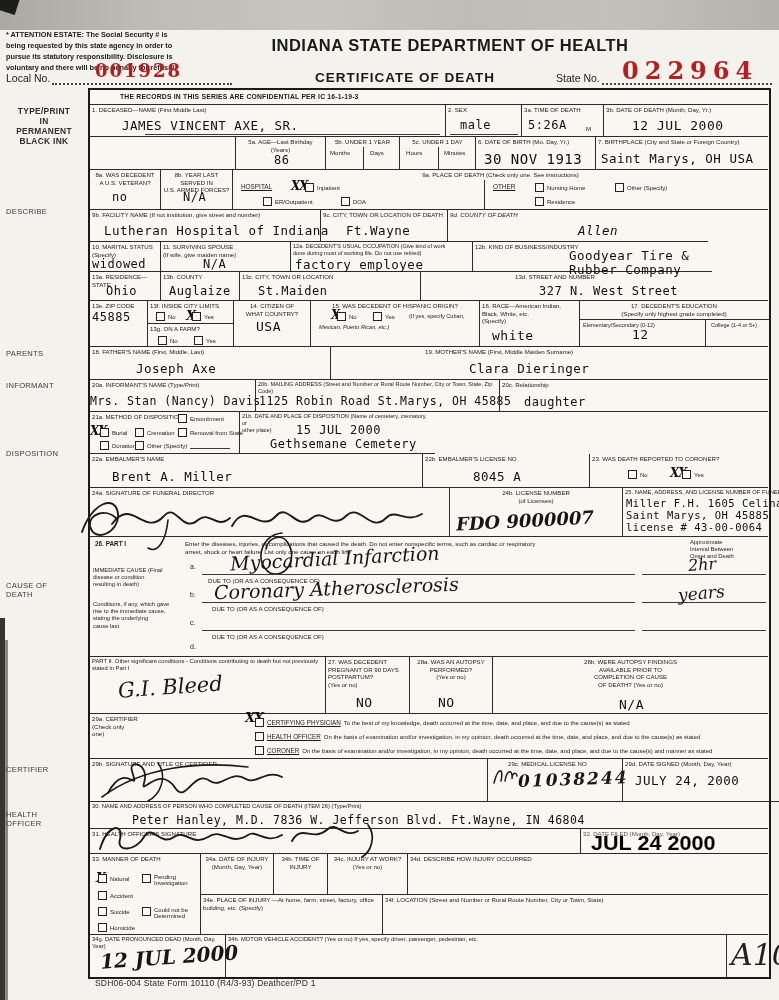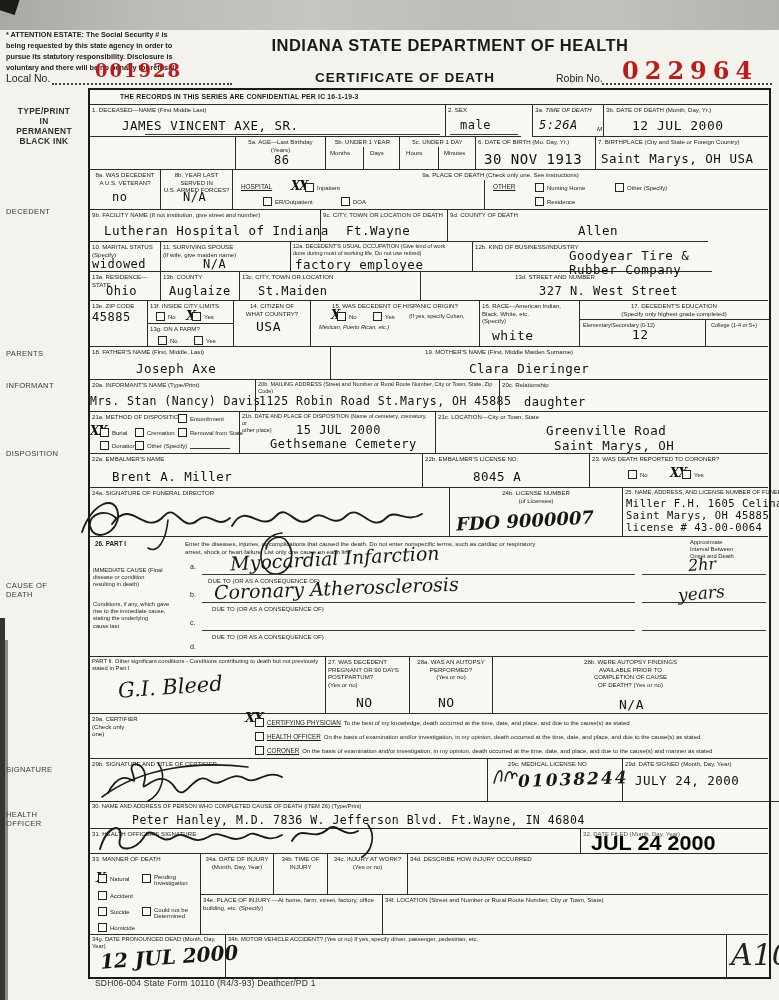--- a/index.html
+++ b/index.html
@@ -71,55 +71,55 @@
 
 <div class="attention">* ATTENTION ESTATE: The Social Security # is
 being requested by this state agency in order to
 pursue its statutory responsibility. Disclosure is
 voluntary and there will be no penalty for refusal.</div>
 <div class="title">INDIANA STATE DEPARTMENT OF HEALTH</div>
 <div class="subtitle">CERTIFICATE OF DEATH</div>
 <div class="localno-label">Local No.</div>
 <div class="localno-dots"></div>
 <div class="localno-val stamp">001928</div>
-<div class="stateno-label">Robin No.</div>
+<div class="stateno-label">State No.</div>
 <div class="stateno-dots"></div>
 <div class="stateno-val stamp">022964</div>
 
 <div class="side center" style="left:1px;top:106px;font-size:8.4px;font-weight:600;color:#2e2e2e;">TYPE/PRINT
 IN
 PERMANENT
 BLACK INK</div>
-<div class="side" style="left:6px;top:207px;font-size:7.6px;">DECEDENT</div>
+<div class="side" style="left:6px;top:207px;font-size:7.6px;">DESCRIBE</div>
 <div class="side" style="left:6px;top:349px;font-size:7.6px;">PARENTS</div>
 <div class="side" style="left:6px;top:381px;font-size:7.6px;">INFORMANT</div>
 <div class="side" style="left:6px;top:449px;font-size:7.6px;">DISPOSITION</div>
 <div class="side" style="left:6px;top:581px;font-size:7.6px;text-align:left;">CAUSE OF
 DEATH</div>
-<div class="side" style="left:6px;top:765px;font-size:7.6px;">SIGNATURE</div>
+<div class="side" style="left:6px;top:765px;font-size:7.6px;">CERTIFIER</div>
 <div class="side" style="left:6px;top:810px;font-size:7.6px;text-align:left;">HEALTH
 OFFICER</div>
 
 <div id="form">
 
   <div class="cell nl" style="left:0;top:0;width:678px;height:15px;">
     <span class="conf">THE RECORDS IN THIS SERIES ARE CONFIDENTIAL PER IC 16-1-19-3</span>
   </div>
 
   <div class="cell nl" style="left:0;top:15px;width:355px;height:32px;">
     <span class="lb">1. DECEASED—NAME  (First Middle Last)</span>
     <span class="tv" style="left:32px;top:13px;font-size:12.5px;">JAMES  VINCENT  AXE, SR.</span>
     <span class="ul" style="left:55px;top:29px;width:295px;"></span>
   </div>
   <div class="cell" style="left:355px;top:15px;width:76px;height:32px;">
     <span class="lb">2. SEX</span>
     <span class="tv" style="left:14px;top:13px;">male</span>
     <span class="ul" style="left:4px;top:29px;width:68px;"></span>
   </div>
-  <div class="cell" style="left:442px;top:15px;width:82px;height:32px;font-style:italic;">
+  <div class="cell" style="left:431px;top:15px;width:82px;height:32px;">
     <span class="lb">3a. TIME OF DEATH</span>
     <span class="tv" style="left:6px;top:13px;">5:26A</span>
     <span class="lb" style="left:64px;top:20px;">M</span>
   </div>
   <div class="cell" style="left:513px;top:15px;width:165px;height:32px;">
     <span class="lb">3b. DATE OF DEATH (Month, Day, Yr.)</span>
     <span class="tv" style="left:28px;top:13px;font-size:13px;">12 JUL 2000</span>
   </div>
 
   <div class="cell nl" style="left:0;top:47px;width:145px;height:33px;"></div>
@@ -196,21 +196,21 @@
   </div>
 
   <div class="cell nl" style="left:0;top:120px;width:230px;height:32px;">
     <span class="lb">9b. FACILITY NAME (If not institution, give street and number)</span>
     <span class="tv" style="left:14px;top:13px;font-size:12.5px;">Lutheran Hospital of Indiana</span>
   </div>
   <div class="cell" style="left:230px;top:120px;width:127px;height:32px;">
     <span class="lb">9c. CITY, TOWN OR LOCATION OF DEATH</span>
     <span class="tv" style="left:25px;top:13px;font-size:12.5px;">Ft.Wayne</span>
   </div>
-  <div class="cell" style="left:357px;top:120px;width:261px;height:32px;">
+  <div class="cell" style="left:357px;top:120px;width:261px;height:32px;font-style:italic;">
     <span class="lb">9d. COUNTY OF DEATH</span>
     <span class="tv" style="left:130px;top:13px;font-size:12.5px;">Allen</span>
   </div>
 
   <div class="cell nl" style="left:0;top:152px;width:70px;height:30px;">
     <span class="lb">10. MARITAL STATUS
 (Specify)</span>
     <span class="tv" style="left:2px;top:15px;">widowed</span>
   </div>
   <div class="cell" style="left:70px;top:152px;width:130px;height:30px;">
@@ -356,25 +356,20 @@
       <span class="cbi"></span>
       <span>Other (Specify)</span>
     </span>
     <span class="ul" style="left:100px;top:36px;width:40px;"></span>
   </div>
   <div class="cell" style="left:149px;top:322px;width:196px;height:42px;">
     <span class="lb" style="font-size:5.6px;">21b. DATE AND PLACE OF DISPOSITION (Name of cemetery, crematory, or
 other place)</span>
     <span class="tv" style="left:56px;top:11px;font-size:12px;">15 JUL 2000</span>
     <span class="tv" style="left:30px;top:25px;font-size:12px;">Gethsemane Cemetery</span>
-  </div>
-  <div class="cell" style="left:345px;top:322px;width:333px;height:42px;">
-    <span class="lb">21c. LOCATION—City or Town, State</span>
-    <span class="tv" style="left:110px;top:11px;font-size:12.5px;">Greenville Road</span>
-    <span class="tv" style="left:118px;top:26px;font-size:12.5px;">Saint Marys, OH</span>
   </div>
 
   <div class="cell nl" style="left:0;top:364px;width:332px;height:34px;">
     <span class="lb">22a. EMBALMER'S NAME</span>
     <span class="tv" style="left:22px;top:15px;font-size:12.5px;">Brent A. Miller</span>
   </div>
   <div class="cell" style="left:332px;top:364px;width:167px;height:34px;">
     <span class="lb">22b. EMBALMER'S LICENSE NO.</span>
     <span class="tv" style="left:50px;top:15px;font-size:12.5px;">8045 A</span>
   </div>

